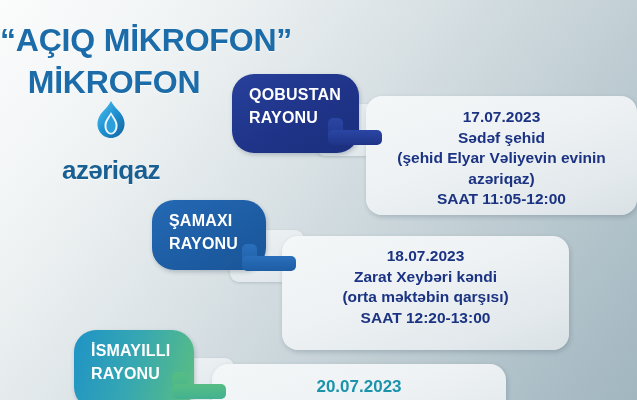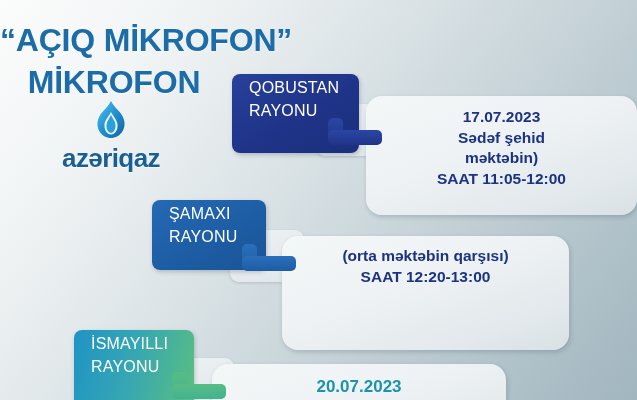--- a/index.html
+++ b/index.html
@@ -55,38 +55,38 @@
     text-align: center;
   }
   .flame {
     display: block;
     margin: 0 auto;
     width: 34px;
     height: 40px;
   }
   .wordmark {
     display: block;
-    margin-top: 3px;
+    margin-top: 15px;
     font-size: 26px;
     font-weight: bold;
     color: #1a5f92;
     letter-spacing: -0.6px;
     text-shadow: 0 1px 1px rgba(255,255,255,0.8);
   }
 
   .badge {
     position: absolute;
-    border-radius: 8px;
+    border-radius: 22px;
     color: #ffffff;
-    font-weight: normal;
+    font-weight: bold;
     font-size: 16px;
     line-height: 1.42;
     letter-spacing: 0.2px;
     box-sizing: border-box;
-    padding: 3px 16px 13px 17px;
+    padding: 10px 16px 13px 17px;
     z-index: 3;
     box-shadow: 1px 2px 4px rgba(40,60,80,0.26);
   }
   .badge .bl { display: block; white-space: nowrap; }
 
   .card {
     position: absolute;
     border-radius: 16px;
     box-sizing: border-box;
     background:
@@ -198,32 +198,35 @@
       <path d="M17 12 C14.5 17 11 19.5 10.5 24.5 C10 30 13 34.5 17 34.5 C21 34.5 24 30 23.5 24.5 C23 19.5 19.5 17 17 12 Z" fill="#ffffff" opacity="0.92"></path>
       <path d="M17 15 C15.2 19 12.8 21 12.5 25 C12.2 29.4 14.4 32.8 17 32.8 C19.6 32.8 21.8 29.4 21.5 25 C21.2 21 18.8 19 17 15 Z" fill="#2b9fdc"></path>
     </svg>
     <span class="wordmark">azəriqaz</span>
   </div>
 
   <div class="hook-plate" id="plate1"></div>
   <div class="card" id="card1">
     <span class="cl">17.07.2023</span>
     <span class="cl">Sədəf şehid</span>
-    <span class="cl">məktəbin)</span>
+    <span class="cl">(şehid Elyar Vəliyevin evinin</span>
+    <span class="cl">azəriqaz)</span>
     <span class="cl">SAAT 11:05-12:00</span>
   </div>
   <div class="badge" id="badge1">
     <span class="bl">QOBUSTAN</span>
     <span class="bl">RAYONU</span>
   </div>
   <div class="hook" id="hook1b"></div>
   <div class="hook" id="hook1a"></div>
 
   <div class="hook-plate" id="plate2"></div>
   <div class="card" id="card2">
+    <span class="cl">18.07.2023</span>
+    <span class="cl">Zarat Xeybəri kəndi</span>
     <span class="cl">(orta məktəbin qarşısı)</span>
     <span class="cl">SAAT 12:20-13:00</span>
   </div>
   <div class="badge" id="badge2">
     <span class="bl">ŞAMAXI</span>
     <span class="bl">RAYONU</span>
   </div>
   <div class="hook" id="hook2b"></div>
   <div class="hook" id="hook2a"></div>
 

